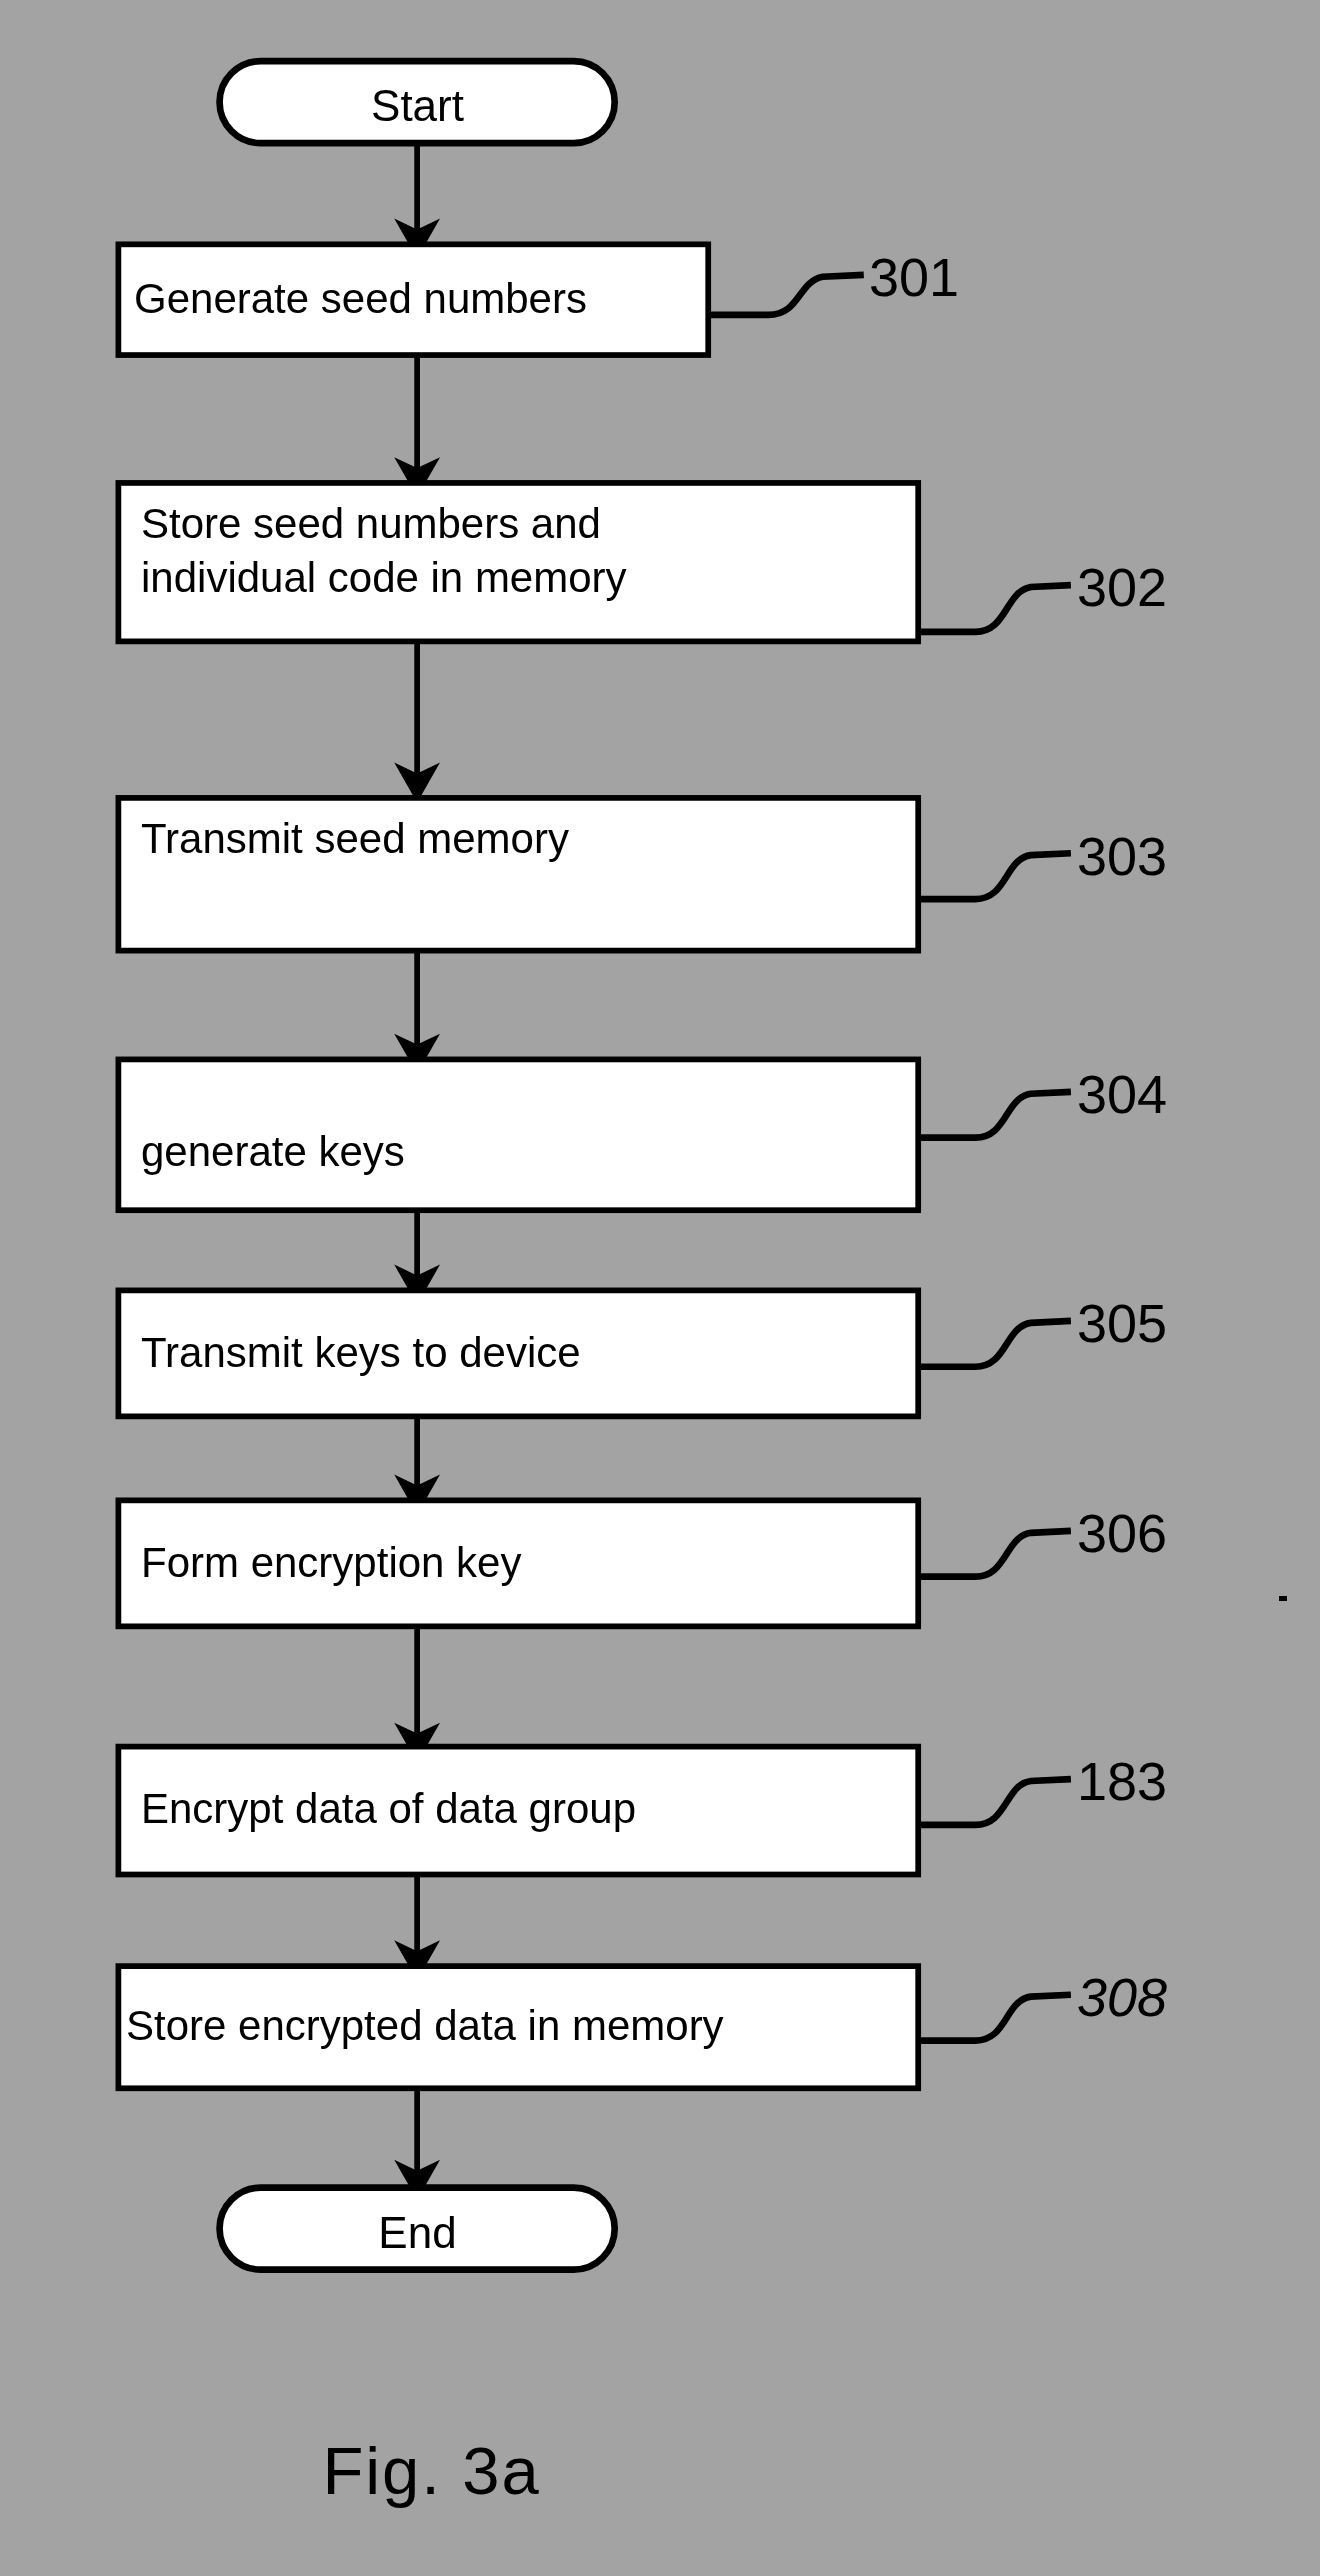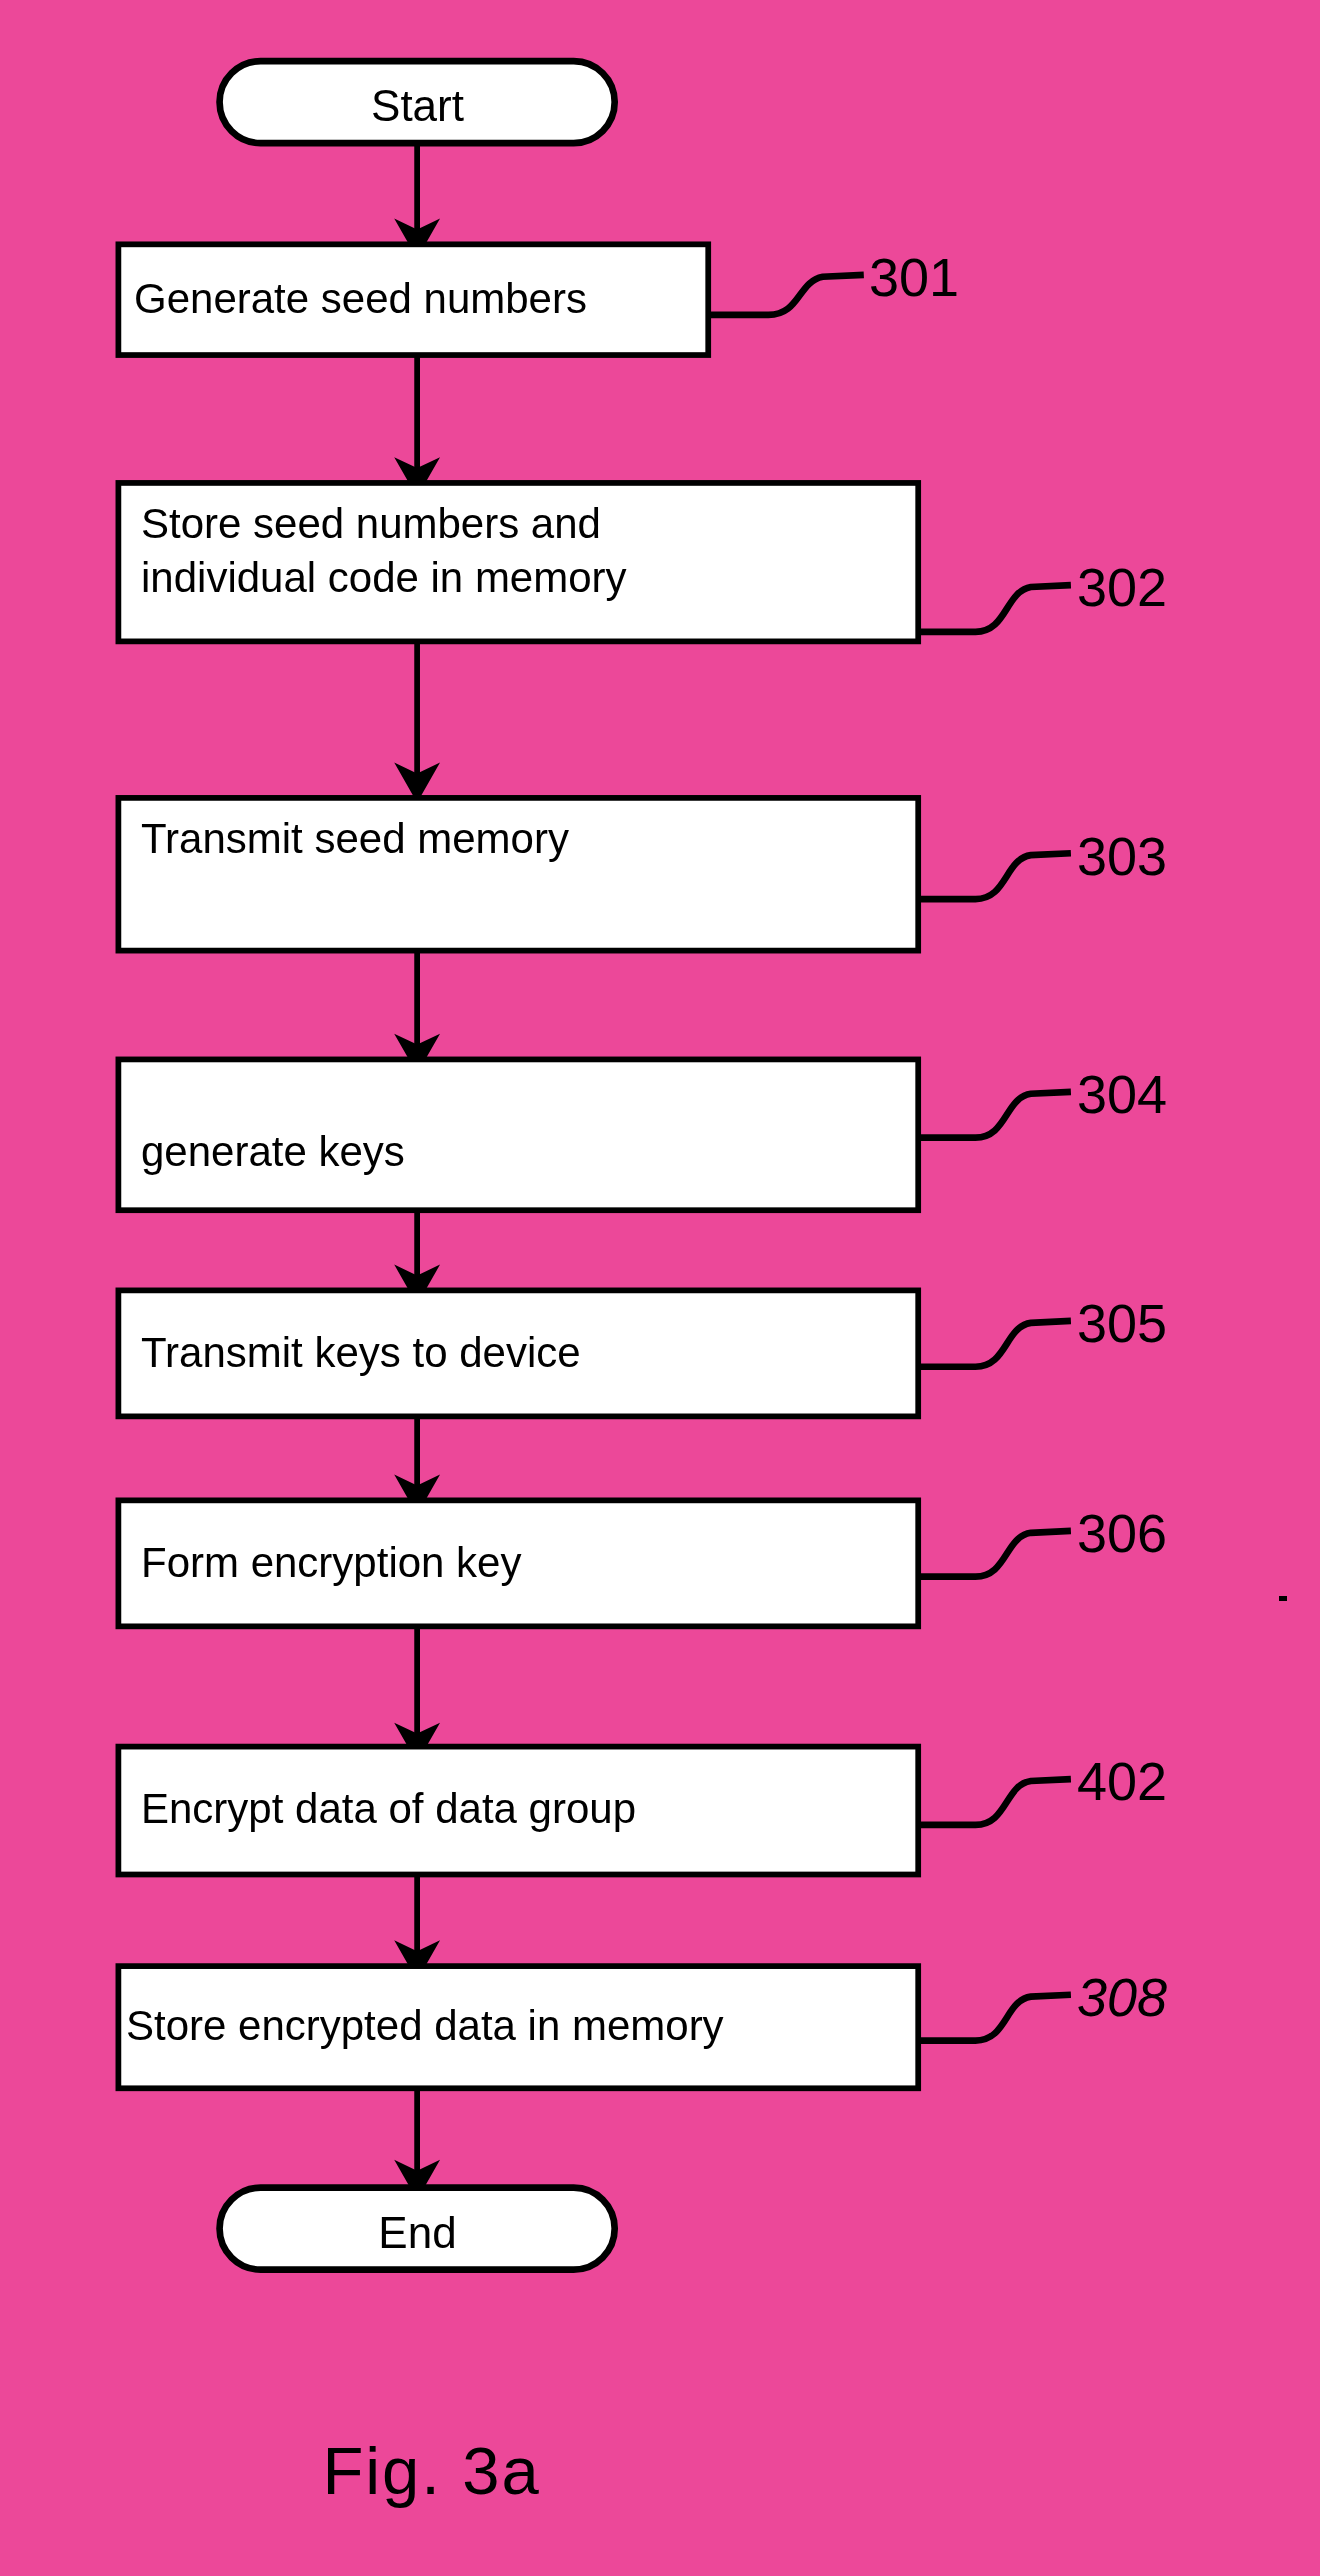--- a/index.html
+++ b/index.html
@@ -9,21 +9,21 @@
     background: #ffffff;
   }
   body {
     font-family: "Liberation Sans", sans-serif;
     color: #000000;
   }
   #page {
     position: relative;
     width: 1321px;
     height: 2576px;
-    background: #ec4899;
+    background: #a3a3a3;
     overflow: hidden;
   }
   #flow-svg {
     position: absolute;
     left: 0;
     top: 0;
     width: 1321px;
     height: 2576px;
   }
   
@@ -143,21 +143,21 @@
   <div class="node-text" style="left:126px; top:2002px; width:792px;">Store encrypted data in memory</div>
 
   <div class="node-text terminator-text" style="left:220px; top:2207px; width:395px;">End</div>
 
   <div class="ref-label" style="left:869px; top:246px;">301</div>
   <div class="ref-label" style="left:1077px; top:556px;">302</div>
   <div class="ref-label" style="left:1077px; top:825px;">303</div>
   <div class="ref-label" style="left:1077px; top:1063px;">304</div>
   <div class="ref-label" style="left:1077px; top:1292px;">305</div>
   <div class="ref-label" style="left:1077px; top:1502px;">306</div>
-  <div class="ref-label" style="left:1077px; top:1750px;">402</div>
+  <div class="ref-label" style="left:1077px; top:1750px;">183</div>
   <div class="ref-label" style="left:1077px; top:1966px;font-style:italic;">308</div>
 
   <div class="artifact-mark" style="left:1279px; top:1596px; width:7.6px; height:4.8px;"></div>
 
   <div id="figure-caption">Fig. 3a</div>
 
 </div>
 
 
 </body></html>

